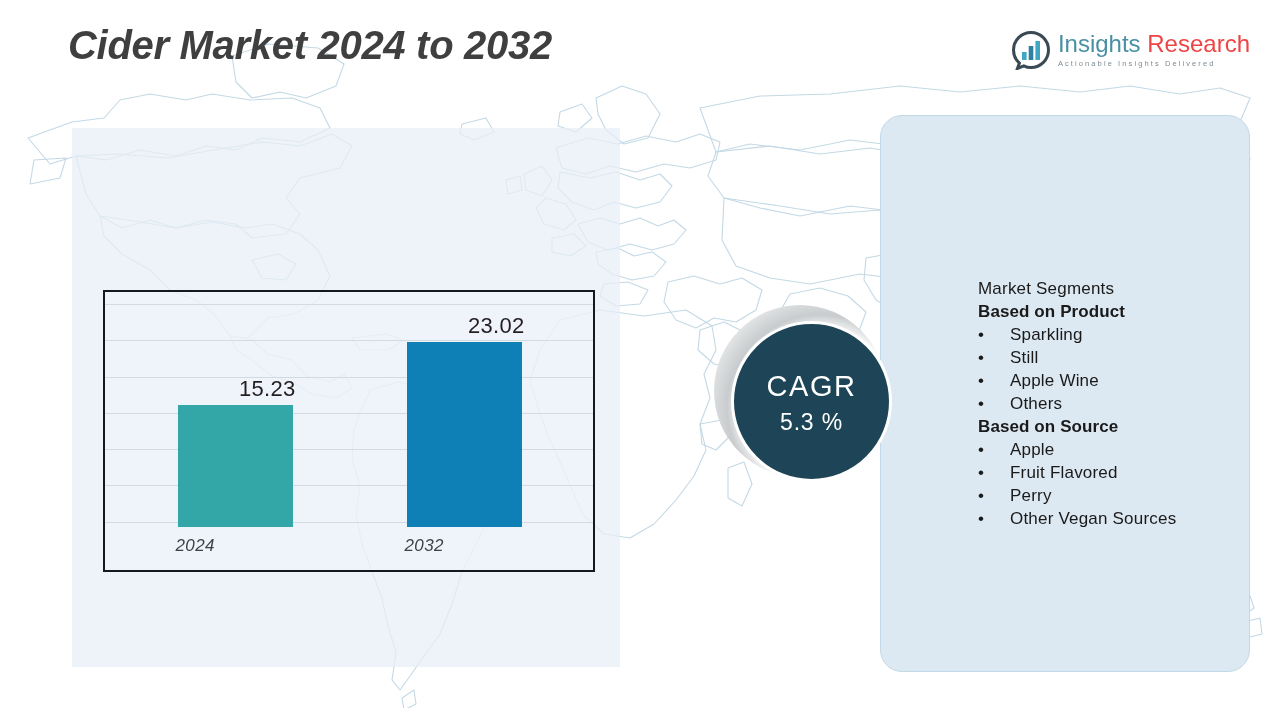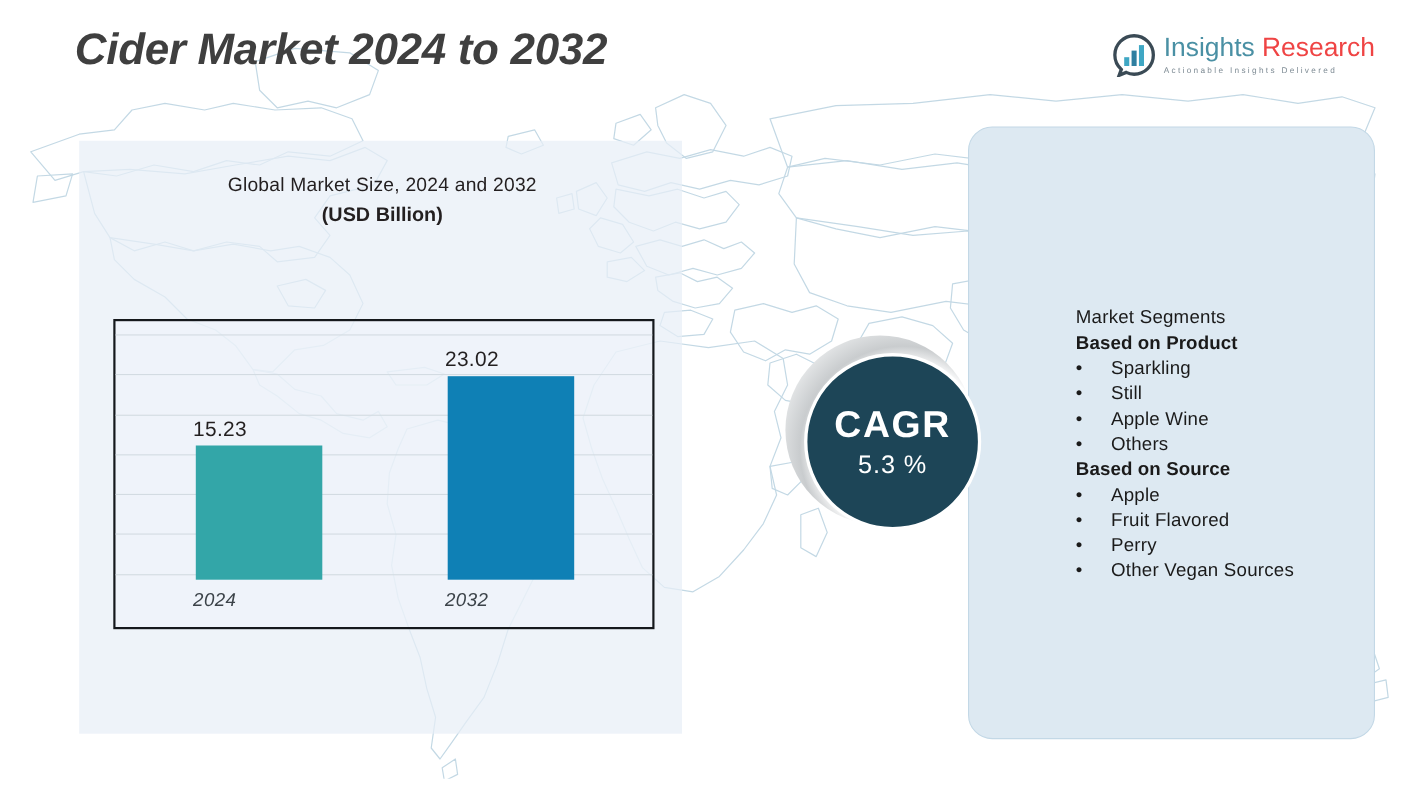--- a/index.html
+++ b/index.html
@@ -97,22 +97,22 @@
     width: 100%;
     height: 100%;
   }
   .bar {
     position: absolute;
     bottom: 43px;
   }
   .bar-value {
     position: absolute;
     width: 120px;
-    text-align: left;
-    font-size: 19px;
+    text-align: right;
+    font-size: 22px;
     color: #231f20;
     letter-spacing: 0.3px;
   }
   .bar-cat {
     position: absolute;
     width: 120px;
     text-align: left;
     font-size: 17px;
     color: #3c4349;
     letter-spacing: 0.4px;
@@ -147,22 +147,22 @@
     background: #1d4557;
     border: 3px solid #ffffff;
     box-sizing: border-box;
     display: flex;
     flex-direction: column;
     align-items: center;
     justify-content: center;
     color: #ffffff;
   }
   #cagr-label {
-    font-size: 34px;
-    font-weight: bold;
+    font-size: 29px;
+    font-weight: normal;
     letter-spacing: 1.5px;
     line-height: 38px;
   }
   #cagr-value {
     font-size: 23px;
     letter-spacing: 0.8px;
     line-height: 30px;
     margin-top: 2px;
   }
 
@@ -356,24 +356,20 @@
       <rect x="11" y="22" width="4.6" height="8" fill="#3fa7c4"></rect>
       <rect x="17.7" y="16" width="4.6" height="14" fill="#2f7fa0"></rect>
       <rect x="24.4" y="11" width="4.6" height="19" fill="#3fa7c4"></rect>
     </svg>
     <div id="logo-text">
       <div id="logo-name"><span class="c1">Insights</span><span class="c2"> Research</span></div>
       <div id="logo-tagline">Actionable Insights Delivered</div>
     </div>
   </div>
 
-  <div id="chart-heading">
-    <div class="line1">Global Market Size,  2024 and 2032</div>
-    <div class="line2">(USD Billion)</div>
-  </div>
 
   <div id="bar-chart">
     <div class="gridlines" id="gridlines">
         <div class="gridline" style="top: 12px;"></div>
         <div class="gridline" style="top: 48px;"></div>
         <div class="gridline" style="top: 85px;"></div>
         <div class="gridline" style="top: 121px;"></div>
         <div class="gridline" style="top: 157px;"></div>
         <div class="gridline" style="top: 193px;"></div>
         <div class="gridline" style="top: 230px;"></div>

